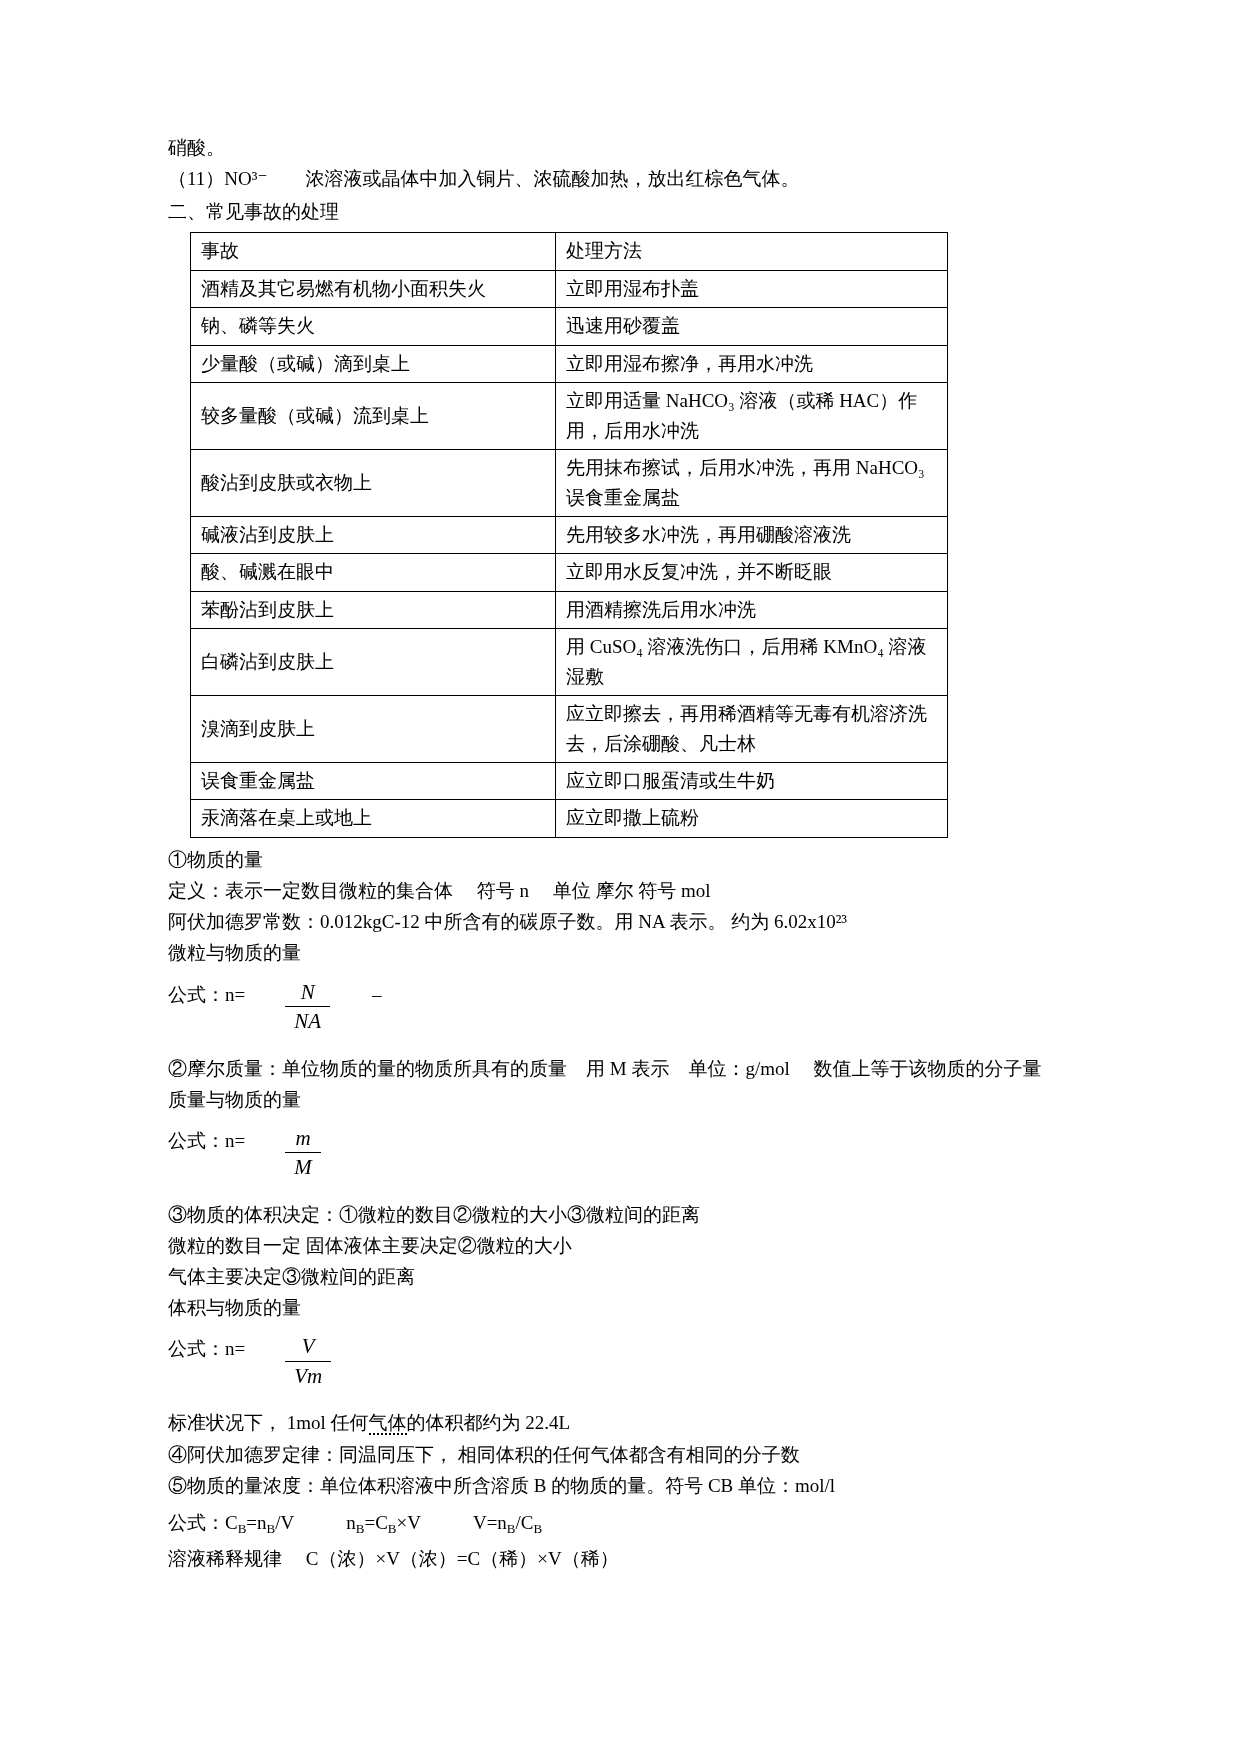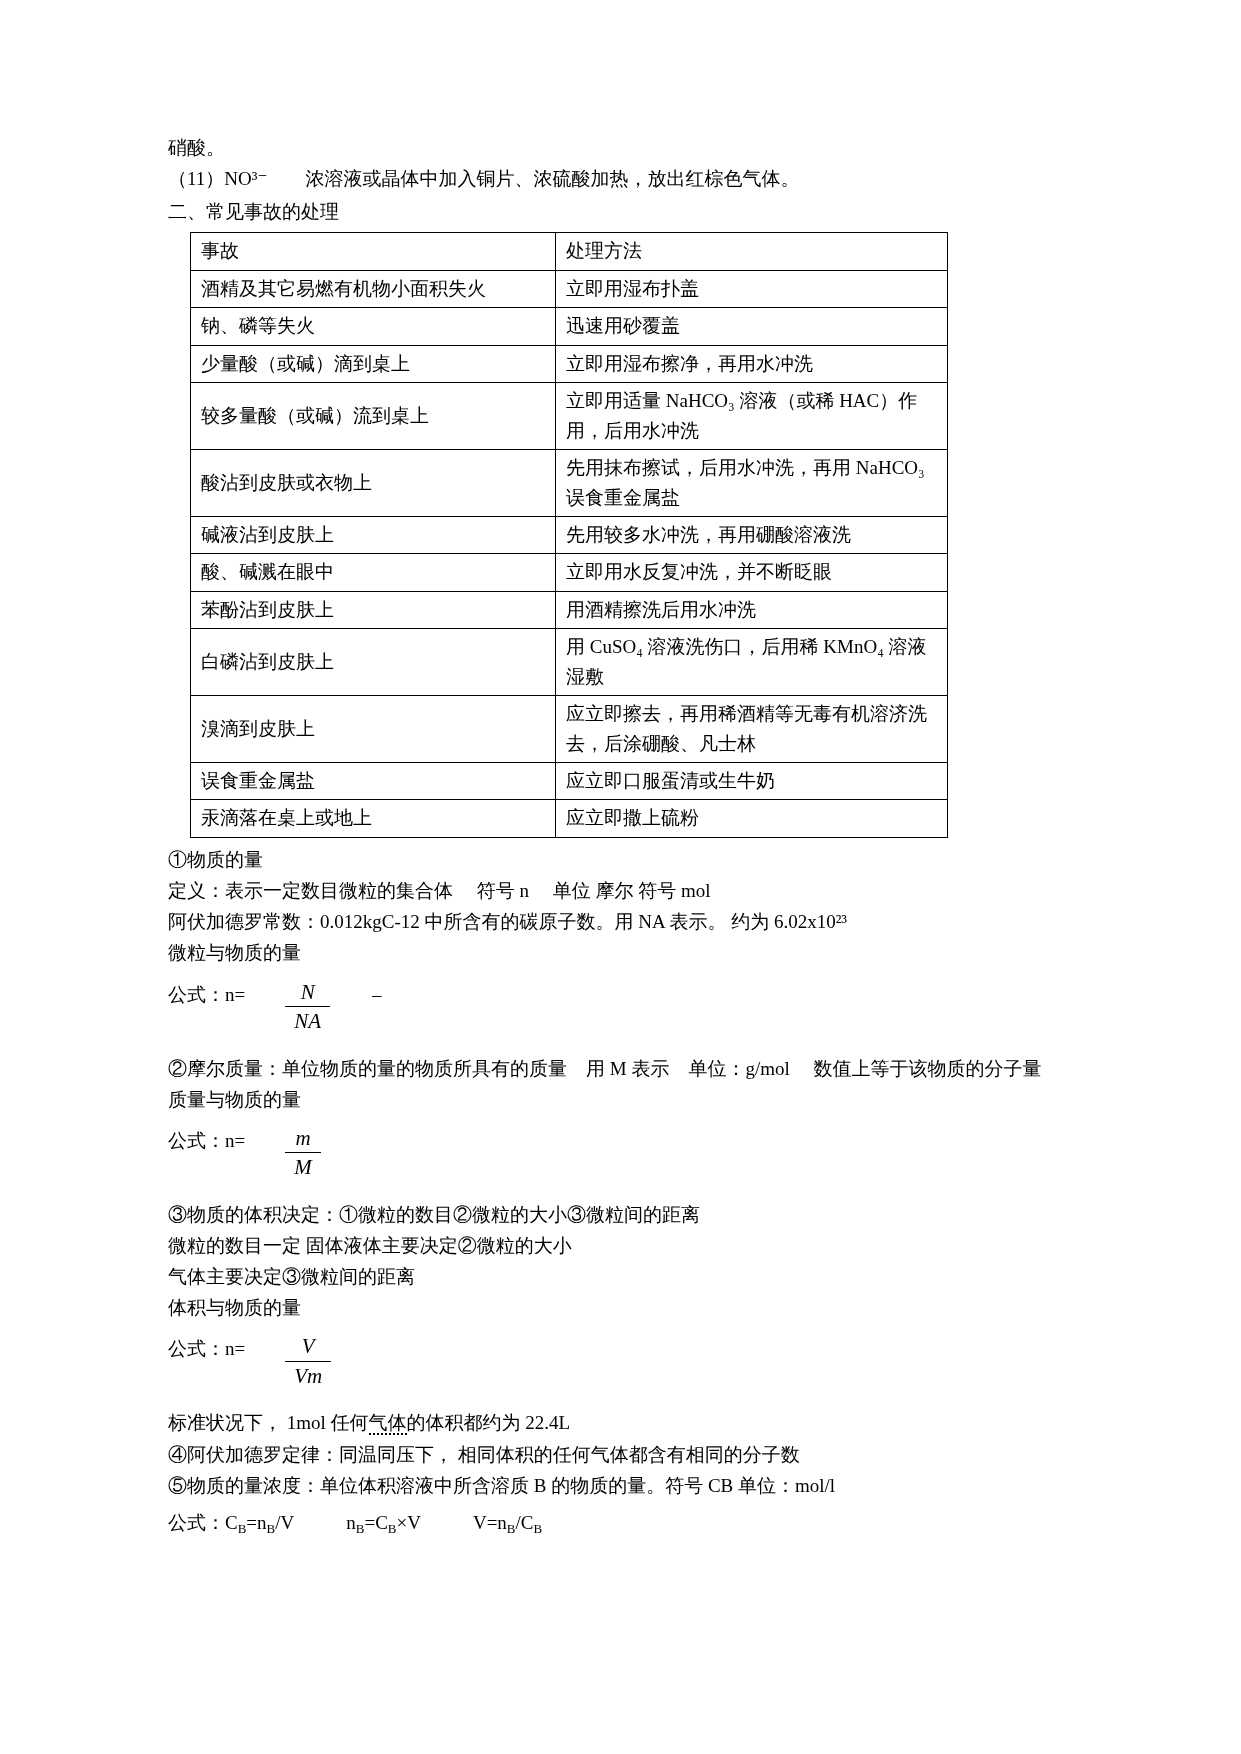--- a/index.html
+++ b/index.html
@@ -167,14 +167,15 @@
     <span class="fsuffix"></span>
   </div>
 
   <p class="tline"><span>标准状况下， 1mol 任何</span><span class="emph-dots">气体</span><span>的体积都约为 22.4L</span></p>
 
   <p class="tline">④阿伏加德罗定律：同温同压下， 相同体积的任何气体都含有相同的分子数</p>
   <p class="tline">⑤物质的量浓度：单位体积溶液中所含溶质 B 的物质的量。符号 CB 单位：mol/l</p>
 
   <p class="tline cbline"><span>公式：</span><span class="term"><span>C</span><span class="subB">B</span><span>=n</span><span class="subB">B</span><span>/V</span></span><span class="term"><span>n</span><span class="subB">B</span><span>=C</span><span class="subB">B</span><span>×V</span></span><span class="term"><span>V=n</span><span class="subB">B</span><span>/C</span><span class="subB">B</span></span></p>
 
+  <p class="tline">溶液稀释规律　 C（浓）×V（浓）=C（稀）×V（稀）</p>
 
 </div>
 
 </body></html>

